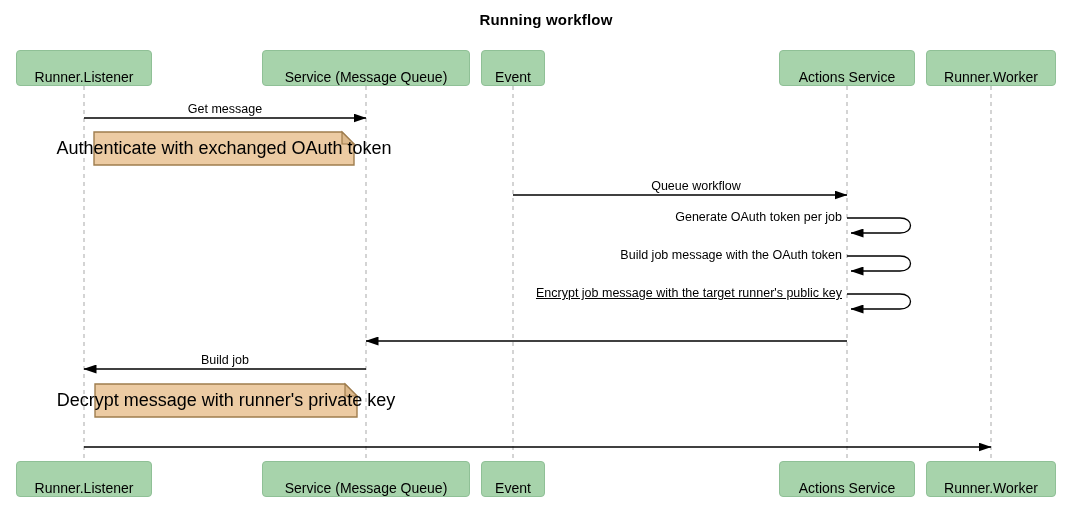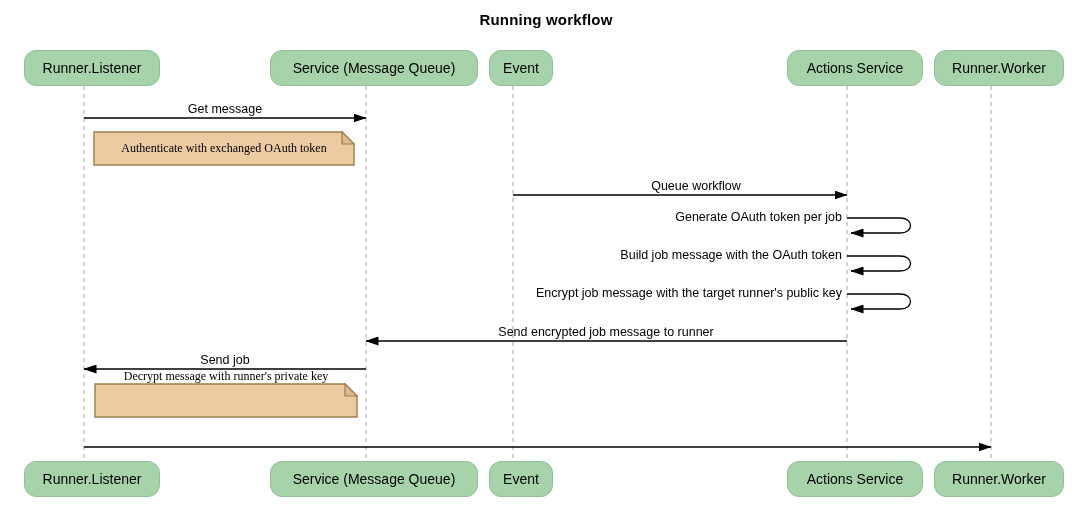--- a/index.html
+++ b/index.html
@@ -18,42 +18,40 @@
     font-size:15px;font-weight:bold;
     letter-spacing:.2px;
     padding-left:16px;
   }
   .layer{position:absolute;left:0;top:0;}
   .actor{
     position:absolute;
     height:36px;
     background:#a7d3ab;
     border:1px solid #8fc096;
-    border-radius:12px;
+    border-radius:4px;
     box-sizing:border-box;
-    display:flex;align-items:center;justify-content:center;
+    display:flex;align-items:flex-end;justify-content:center;
     font-size:14px;
     white-space:nowrap;
-    margin-left:8px;
   }
   .msg-label{
     position:absolute;
     font-size:12.5px;
     white-space:nowrap;
     line-height:15px;
     text-align:center;
   }
   .msg-label.centered{transform:translateX(-50%);}
   .msg-label.right{transform:translateX(-100%);}
   .note-label{
     position:absolute;
-    font-size:12px;
+    font-size:18px;
     display:flex;align-items:center;justify-content:center;
     white-space:nowrap;
-    font-family:Liberation Serif, serif;
   }
 </style>
 </head>
 <body>
 
 <div class="diagram">
 
   <div class="title">Running workflow</div>
 
   <svg class="layer" width="1072" height="523" viewBox="0 0 1072 523">
@@ -116,20 +114,19 @@
       <span>Actions Service</span>
     </div>
   <div class="actor" style="left:926px;top:461px;width:130px;">
       <span>Runner.Worker</span>
     </div>
 
   <div class="msg-label centered" style="left:225px;top:102px;">Get message</div>
   <div class="msg-label centered" style="left:696px;top:179px;">Queue workflow</div>
   <div class="msg-label right" style="left:842px;top:248px;">Build job message with the OAuth token</div>
   <div class="msg-label right" style="left:842px;top:210px;">Generate OAuth token per job</div>
-  <div class="msg-label right" style="left:842px;top:286px;">Encrypt job message with the target runner's public key</div>
-  <div class="msg-label centered" style="left:606px;top:325px;">Send encrypted job message to runner</div>
-  <div class="msg-label centered" style="left:225px;top:353px;">Send job</div>
+  <div class="msg-label right" style="left:842px;top:286px;text-decoration:underline;">Encrypt job message with the target runner's public key</div>
+  <div class="msg-label centered" style="left:225px;top:353px;">Build job</div>
 
   <div class="note-label" style="left:94px;top:132px;width:260px;height:33px;">Authenticate with exchanged OAuth token</div>
-  <div class="note-label" style="left:95px;top:360px;width:262px;height:33px;">Decrypt message with runner's private key</div>
+  <div class="note-label" style="left:95px;top:384px;width:262px;height:33px;">Decrypt message with runner's private key</div>
 
 </div>
 
 </body></html>

